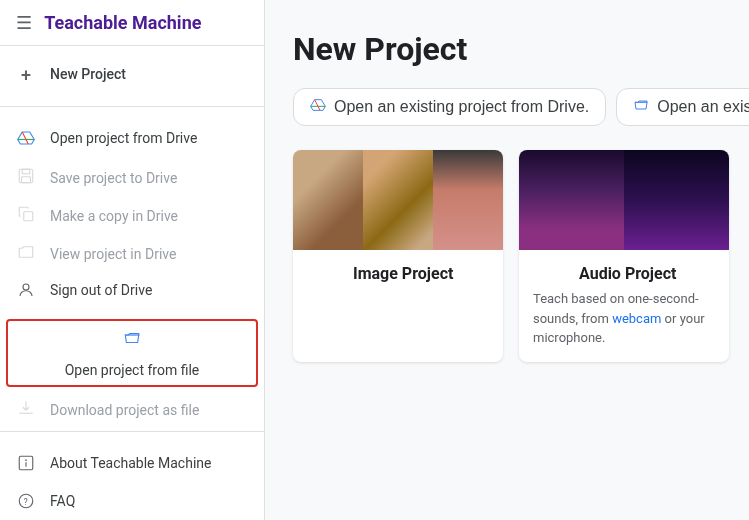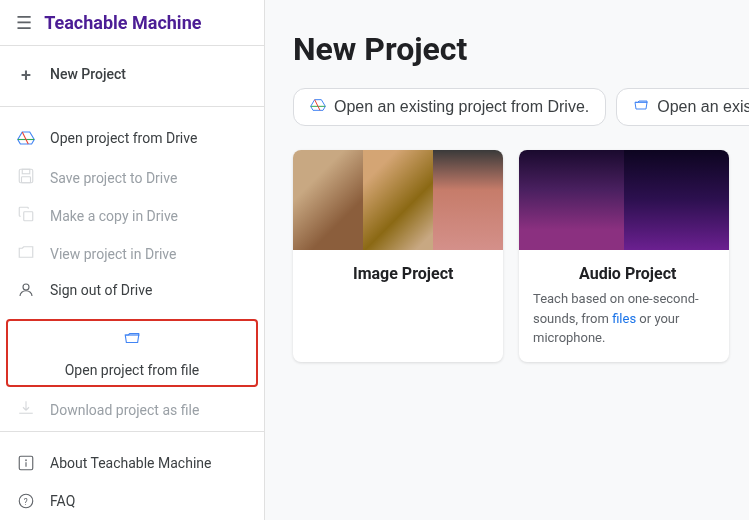--- a/index.html
+++ b/index.html
@@ -390,18 +390,18 @@
       </div>
     </div>
 
     <div class="project-card">
       <div class="card-images">
         <div class="img-placeholder img-purple1"></div>
         <div class="img-placeholder img-purple2"></div>
       </div>
       <div class="card-body">
         <div class="card-title">Audio Project</div>
-        <div class="card-desc">Teach based on one-second-sounds, from <span style="color:#1a73e8">files</span> or your microphone.</div>
+        <div class="card-desc">Teach based on one-second-sounds, from <span style="color:#1a73e8">webcam</span> or your microphone.</div>
       </div>
     </div>
 
   </div>
 </div>
 
 </body></html>

